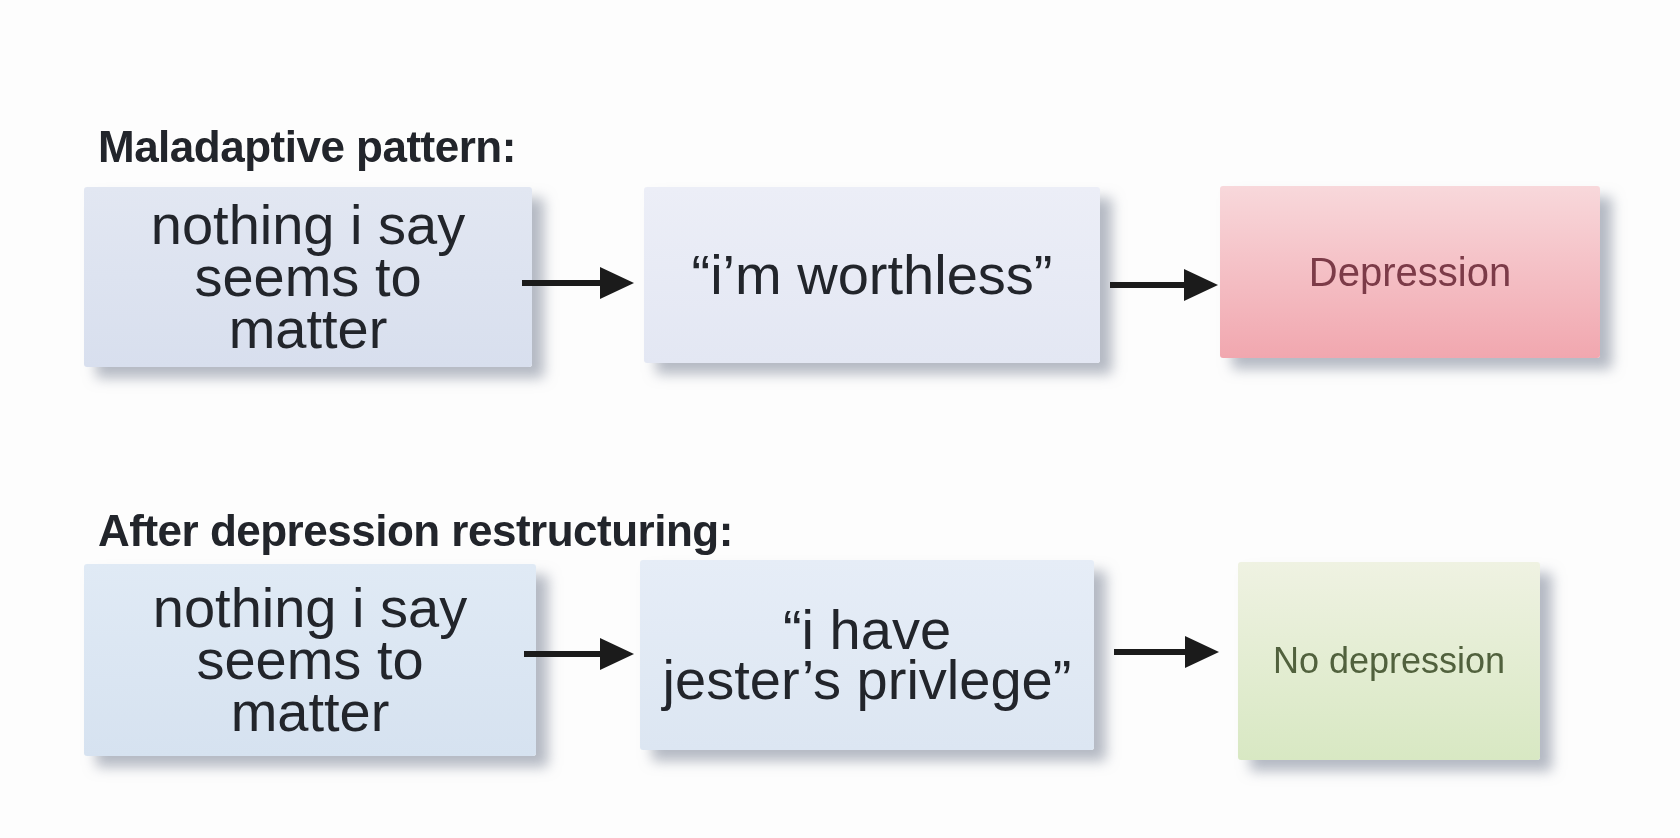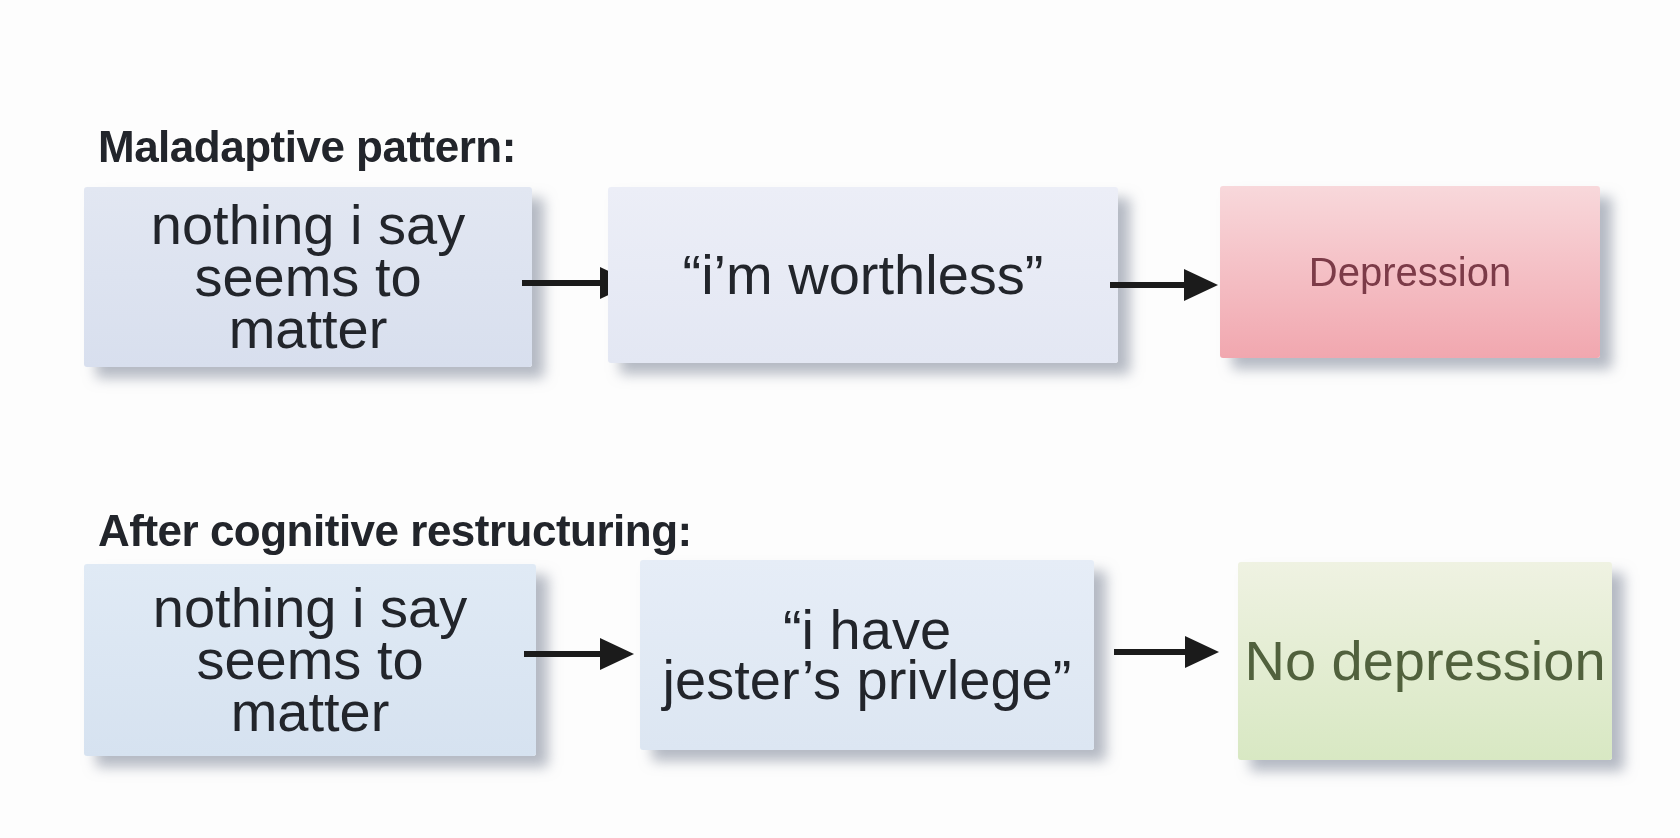--- a/index.html
+++ b/index.html
@@ -43,45 +43,45 @@
     line-height: 52px;
     white-space: pre-line;
   }
 
   
   .r1-b1 {
     left: 64px; top: 187px; width: 448px; height: 180px;
     background: linear-gradient(180deg, var(--box-blue-1-top, #e2e7f2) 0%, var(--box-blue-1-bot, #d8dfee) 100%);
   }
   .r1-b2 {
-    left: 588px; top: 187px; width: 510px; height: 176px;
+    left: 624px; top: 187px; width: 456px; height: 176px;
     background: linear-gradient(180deg, var(--box-lav-top, #eceef7) 0%, var(--box-lav-bot, #e3e7f3) 100%);
   }
   .r1-b3 {
     left: 1200px; top: 186px; width: 380px; height: 172px;
     background: linear-gradient(180deg, var(--pink-top, #f8d8db) 0%, var(--pink-bot, #f1a7af) 100%);
     color: var(--text-red, #7c3b48);
     font-size: 40px;
   }
 
   
   .r2-b1 {
     left: 64px; top: 564px; width: 452px; height: 192px;
     background: linear-gradient(180deg, var(--box-blue-2-top, #e0eaf5) 0%, var(--box-blue-2-bot, #d6e2f0) 100%);
   }
   .r2-b2 {
     left: 620px; top: 560px; width: 454px; height: 190px;
     background: linear-gradient(180deg, var(--box-blue-3-top, #e6edf7) 0%, var(--box-blue-3-bot, #dce6f2) 100%);
     line-height: 50px;
   }
   .r2-b3 {
-    left: 1218px; top: 562px; width: 374px; height: 198px;
+    left: 1218px; top: 562px; width: 302px; height: 198px;
     background: linear-gradient(180deg, var(--green-top, #eff2e2) 0%, var(--green-bot, #d8e8c3) 100%);
     color: var(--text-green, #51613d);
-    font-size: 56px;
+    font-size: 36px;
   }
 
   .flow-arrow {
     position: absolute;
     display: flex;
     align-items: center;
   }
   .arrow-shaft {
     height: 6px;
     background: var(--arrow, #1b1b1b);
@@ -118,21 +118,21 @@
 
   <div class="flow-box r1-b2">“i’m worthless”</div>
 
   <div class="flow-arrow a-r1-2">
     <div class="arrow-shaft"></div>
     <div class="arrow-head"></div>
   </div>
 
   <div class="flow-box r1-b3">Depression</div>
 
-  <div class="section-heading heading-2">After cognitive restructuring:</div>
+  <div class="section-heading heading-2">After depression restructuring:</div>
 
   <div class="flow-box r2-b1">nothing i say
 seems to
 matter</div>
 
   <div class="flow-arrow a-r2-1">
     <div class="arrow-shaft"></div>
     <div class="arrow-head"></div>
   </div>
 

